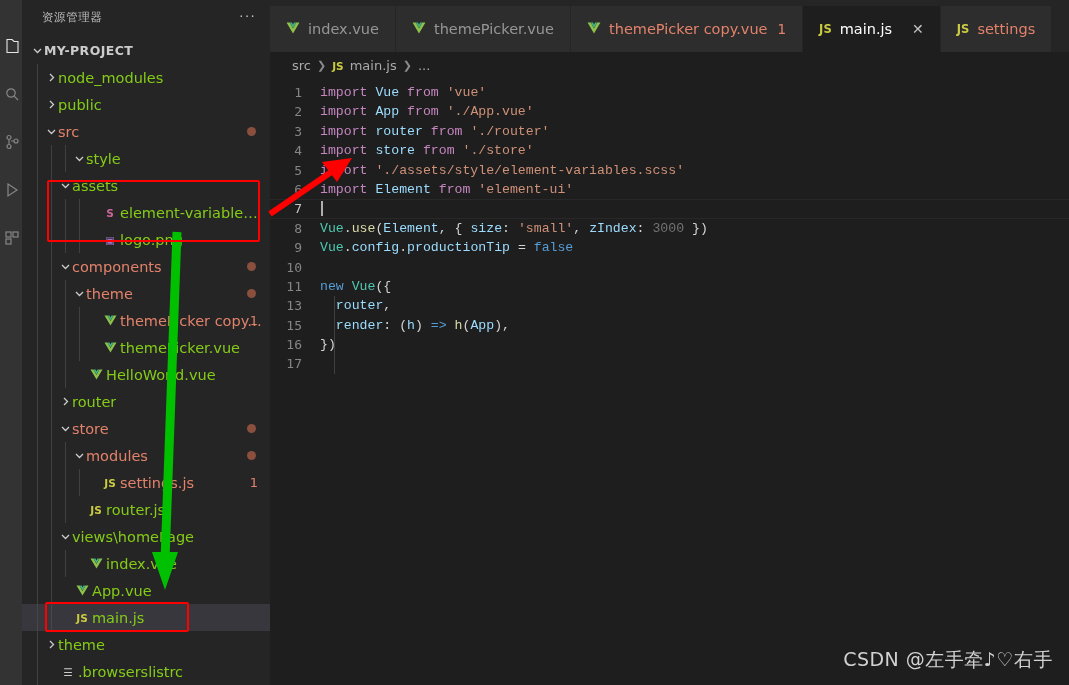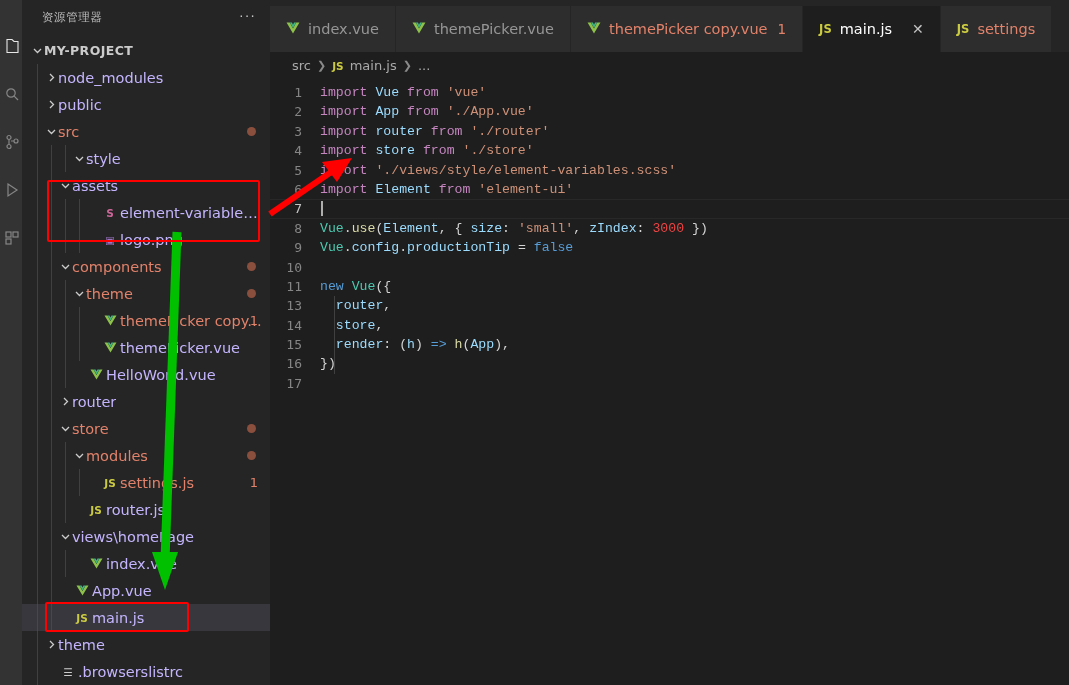--- a/index.html
+++ b/index.html
@@ -98,21 +98,21 @@
     right: 14px;
     width: 9px; height: 9px;
     border-radius: 50%;
     background: #8a4f3d;
   }
   .row .cnt {
     position: absolute; right: 12px;
     font-size: 13px;
   }
   .c-root { color: #cccccc; font-weight: bold; font-size: 12.5px; letter-spacing: .4px; }
-  .c-norm { color: #c4b5fd; text-align: center; }
+  .c-norm { color: #84cc16; text-align: center; }
   .c-mod  { color: #e2826a; }
   .i-js   { color: #cbcb41; }
   .i-vue  { color: #8dc149; }
   .i-scss { color: #cc6699; }
   .i-img  { color: #a074c4; }
   .i-txt  { color: #cccccc; }
 
   .indent-guide {
     position: absolute;
     width: 1px;
@@ -214,21 +214,21 @@
     user-select: none;
   }
   .lnum.cur-num { color: #c6c6c6; }
   .ctext { flex: 1 1 auto; position: relative; padding-left: 2px; font-family: Liberation Mono, monospace; }
   .tok-kw   { color: #c586c0; }
   .tok-var  { color: #9cdcfe; }
   .tok-str  { color: #ce9178; }
   .tok-obj  { color: #4ec9b0; }
   .tok-fn   { color: #dcdcaa; }
   .tok-plain{ color: #d4d4d4; }
-  .tok-num  { color: #ef4444; }
+  .tok-num  { color: #737373; }
   .tok-blue { color: #569cd6; }
   .cursor {
     display: inline-block;
     width: 1.5px; height: 15px;
     background: #aeafad;
     vertical-align: middle;
     margin-left: 1px;
   }
   .iguide-code {
     position: absolute;
@@ -591,29 +591,28 @@
       <span class="sep">❯</span>
       <span>...</span>
     </div>
 
     <div class="code-wrap">
       <div class="code" id="code">
           <div class="cline"><span class="lnum">1</span><span class="ctext"><span class="tok-kw">import </span><span class="tok-var">Vue</span><span class="tok-kw"> from </span><span class="tok-str">'vue'</span></span></div>
           <div class="cline"><span class="lnum">2</span><span class="ctext"><span class="tok-kw">import </span><span class="tok-var">App</span><span class="tok-kw"> from </span><span class="tok-str">'./App.vue'</span></span></div>
           <div class="cline"><span class="lnum">3</span><span class="ctext"><span class="tok-kw">import </span><span class="tok-var">router</span><span class="tok-kw"> from </span><span class="tok-str">'./router'</span></span></div>
           <div class="cline"><span class="lnum">4</span><span class="ctext"><span class="tok-kw">import </span><span class="tok-var">store</span><span class="tok-kw"> from </span><span class="tok-str">'./store'</span></span></div>
-          <div class="cline"><span class="lnum">5</span><span class="ctext"><span class="tok-kw">import </span><span class="tok-str">'./views/style/element-variables.scss'</span></span></div>
+          <div class="cline"><span class="lnum">5</span><span class="ctext"><span class="tok-kw">import </span><span class="tok-str">'./assets/style/element-variables.scss'</span></span></div>
           <div class="cline"><span class="lnum">6</span><span class="ctext"><span class="tok-kw">import </span><span class="tok-var">Element</span><span class="tok-kw"> from </span><span class="tok-str">'element-ui'</span></span></div>
           <div class="cline cur"><span class="lnum cur-num">7</span><span class="ctext"><span class="cursor"></span></span></div>
           <div class="cline"><span class="lnum">8</span><span class="ctext"><span class="tok-obj">Vue</span><span class="tok-plain">.</span><span class="tok-fn">use</span><span class="tok-plain">(</span><span class="tok-var">Element</span><span class="tok-plain">, { </span><span class="tok-var">size</span><span class="tok-plain">: </span><span class="tok-str">'small'</span><span class="tok-plain">, </span><span class="tok-var">zIndex</span><span class="tok-plain">: </span><span class="tok-num">3000</span><span class="tok-plain"> })</span></span></div>
           <div class="cline"><span class="lnum">9</span><span class="ctext"><span class="tok-obj">Vue</span><span class="tok-plain">.</span><span class="tok-var">config</span><span class="tok-plain">.</span><span class="tok-var">productionTip</span><span class="tok-plain"> = </span><span class="tok-blue">false</span></span></div>
           <div class="cline"><span class="lnum">10</span><span class="ctext"></span></div>
           <div class="cline"><span class="lnum">11</span><span class="ctext"><span class="tok-blue">new </span><span class="tok-obj">Vue</span><span class="tok-plain">({</span></span></div>
           <div class="cline"><span class="lnum">13</span><span class="ctext"><span class="tok-plain">  </span><span class="tok-var">router</span><span class="tok-plain">,</span></span></div>
-          <div class="cline"><span class="lnum">14</span><span class="ctext"><span class="tok-plain">  </span><span class="tok-var">store</span><span class="tok-plain">,</span></span></div>
           <div class="cline"><span class="lnum">15</span><span class="ctext"><span class="tok-plain">  </span><span class="tok-var">render</span><span class="tok-plain">: (</span><span class="tok-var">h</span><span class="tok-plain">) </span><span class="tok-blue">=&gt;</span><span class="tok-plain"> </span><span class="tok-fn">h</span><span class="tok-plain">(</span><span class="tok-var">App</span><span class="tok-plain">),</span></span></div>
           <div class="cline"><span class="lnum">16</span><span class="ctext"><span class="tok-plain">})</span></span></div>
           <div class="cline"><span class="lnum">17</span><span class="ctext"></span></div>
           <div class="iguide-code" style="top: 217.4px; height: 77.6px;"></div>
         </div>
     </div>
   </div>
 
   <svg class="anno" style="left:0;top:0;width:1069px;height:685px;">
 
@@ -625,13 +624,14 @@
     <g>
       <path d="M270,214 L340,166" stroke="#fe0000" stroke-width="6" fill="none"></path>
       <path d="M352,158 L322,162 L337,182 Z" fill="#fe0000"></path>
     </g>
   </svg>
 
   <div class="anno redbox" style="left:47px; top:180px; width:213px; height:62px;"></div>
 
   <div class="anno redbox" style="left:45px; top:602px; width:144px; height:30px;"></div>
 
+  <div class="watermark">CSDN @左手牵♪♡右手</div>
 </div>
 
 </body></html>

